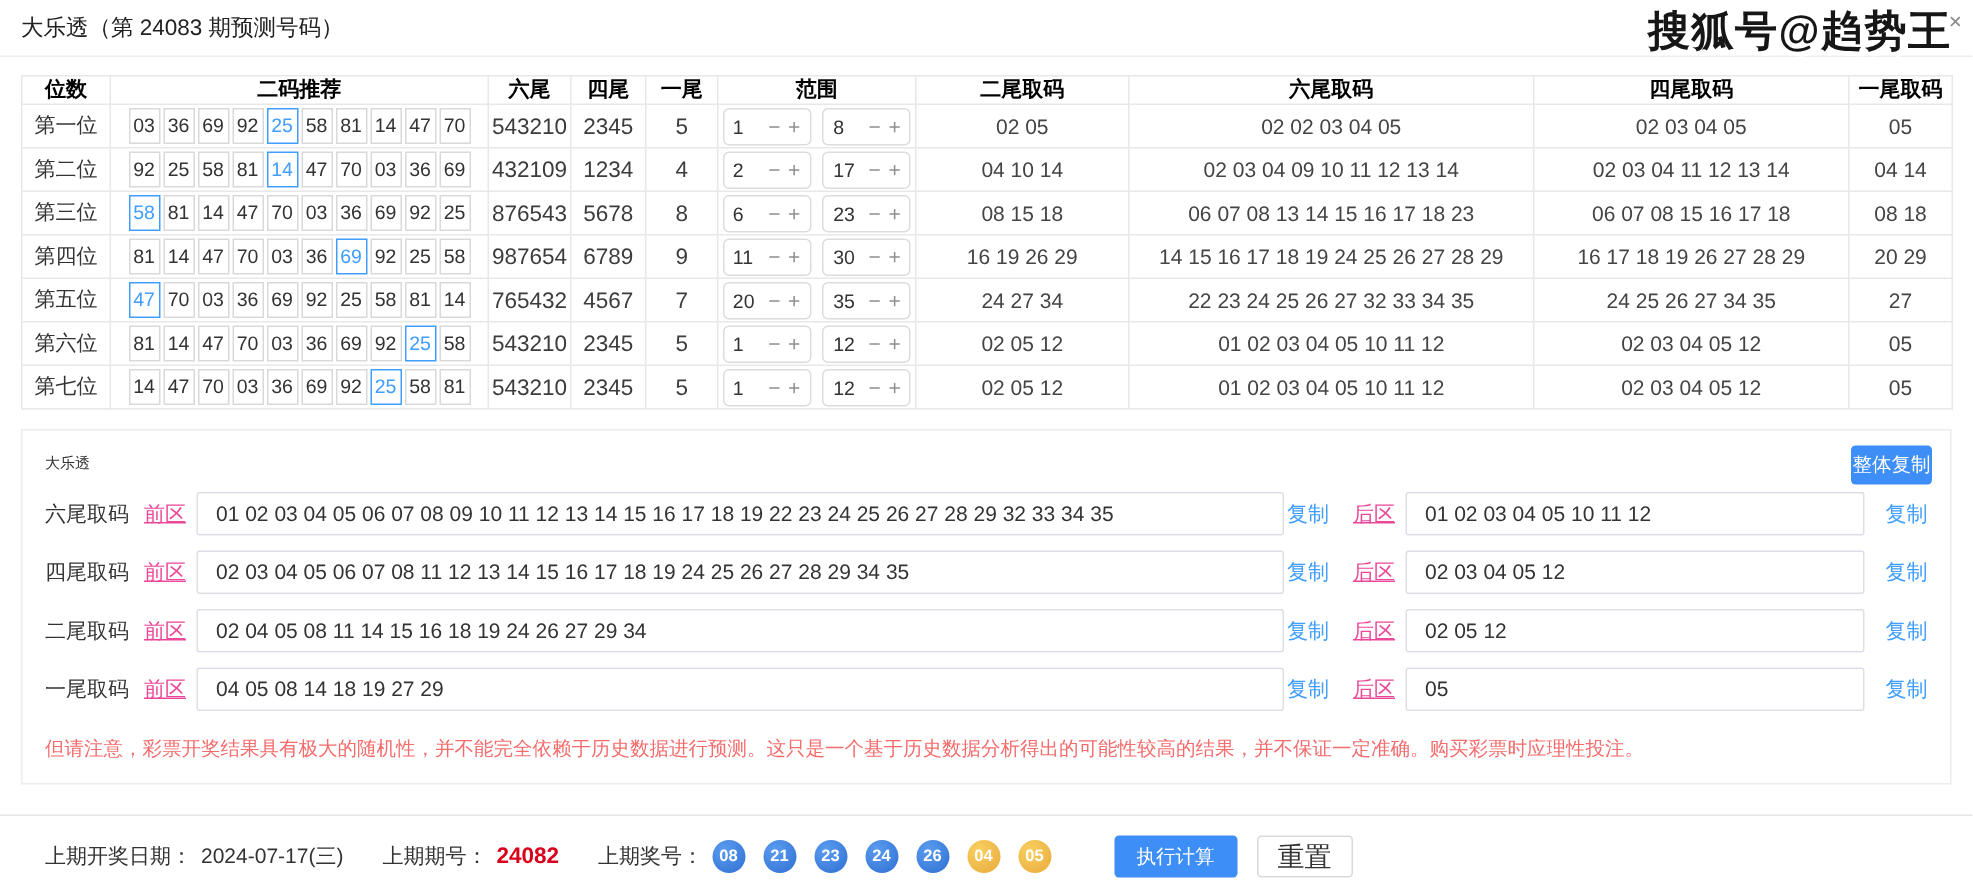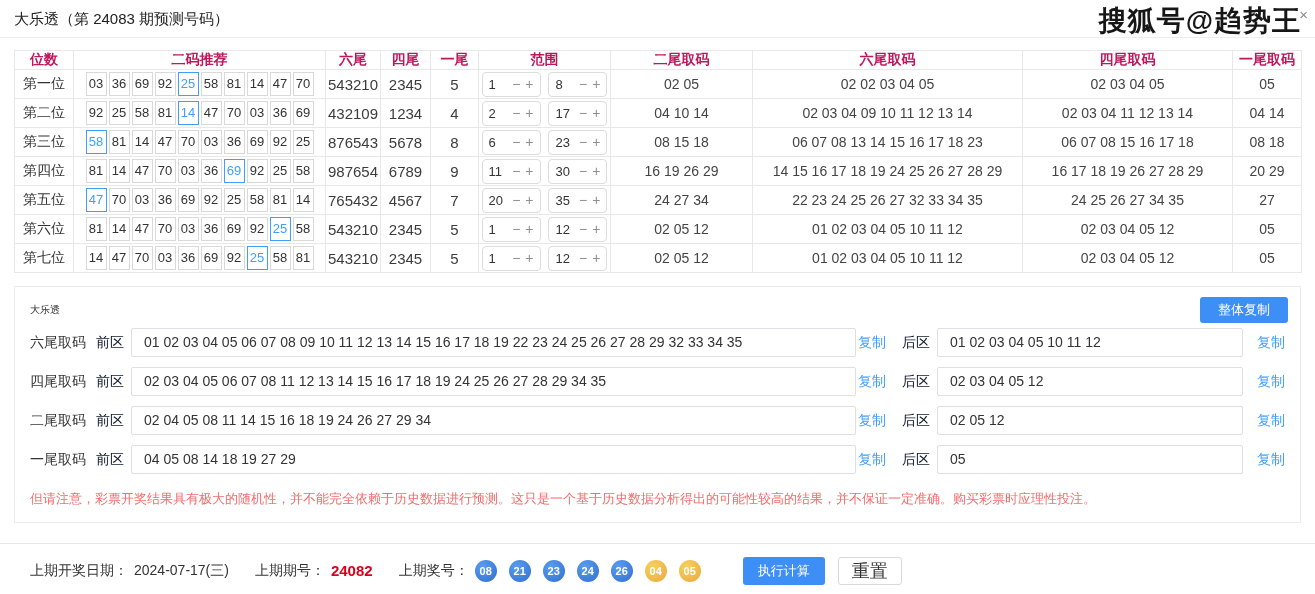--- a/index.html
+++ b/index.html
@@ -14,48 +14,48 @@
   .page-title { position:absolute; left:14px; top:0; line-height:38px; font-size:15px; color:#222; }
   .watermark {
     position:absolute; right:14px; top:2px; font-size:28px; font-weight:bold; color:#161616;
     letter-spacing:1px;
     text-shadow:-1px -1px 0 #fff,1px -1px 0 #fff,-1px 1px 0 #fff,2px 2px 0 #fff,3px 3px 0 #fff;
   }
   .close-icon { position:absolute; right:7px; top:7px; font-size:15px; color:#8a8a8a; line-height:1; cursor:pointer; }
   
   table.pred { border-collapse:collapse; table-layout:fixed; width:1287px; margin:12px 14px 0; font-size:14px; }
   .pred th,.pred td { border:1px solid #e8e8e8; text-align:center; padding:0; overflow:hidden; white-space:nowrap; }
-  .pred th { height:17px; font-weight:bold; color:#be185d; }
+  .pred th { height:17px; font-weight:bold; color:#000000; }
   .pred td { height:29px; color:#444; }
   td.num { font-size:15px; color:#3c3c3c; }
   td.pos { font-size:14px; color:#333; }
   td.codes-cell { padding:1px 2px; }
   .code-box {
     display:inline-block; width:21px; height:24px; line-height:22px; margin:0 1px;
     border:1px solid #d9d9d9; background:#fff; font-size:13px; color:#333; vertical-align:middle;
   }
   .code-box.hl { border-color:#409eff; color:#409eff; }
   td.range-cell { white-space:nowrap; }
   .stepper {
     display:inline-flex; align-items:center; width:59px; height:25px; margin:0 2px;
     border:1px solid #dcdcdc; border-radius:4px; padding:0 6px; font-size:13px; color:#333; background:#fff;
   }
   .stepper .val { flex:1; text-align:left; }
   .stepper .minus,.stepper .plus { color:#909090; font-size:14px; margin-left:5px; cursor:pointer; line-height:1; }
   
   .card { margin:13px 14px 0; border:1px solid #ececec; padding:10px 15px 2px; position:relative; }
   .card-title { font-size:10px; color:#333; height:26px; line-height:26px; }
   .copy-all-btn {
-    position:absolute; right:12px; top:10px; height:26px; line-height:26px; padding:0 18px;
+    position:absolute; right:12px; top:10px; height:26px; line-height:26px; padding:0 1px;
     background:#3e8ef7; color:#fff; font-size:13px; border:none; border-radius:3px; cursor:pointer;
     font-family:inherit;
   }
   .card-row { display:flex; align-items:center; height:39px; }
   .card-label { flex:none; width:66px; font-size:14px; color:#333; }
-  .card-zone { flex:none; font-size:14px; color:#0f172a; margin-right:7px; }
+  .card-zone { flex:none; font-size:14px; color:#ec4899; margin-right:7px;text-decoration:underline; }
   .card-input {
     height:29px; line-height:27px; border:1px solid #dcdfe6; border-radius:2px;
     padding:0 12px; font-size:14px; color:#333; white-space:nowrap; overflow:hidden; background:#fff;
   }
   .card-input.front { flex:1; margin-right:2px; }
   .card-input.back { flex:none; width:306px; margin-right:14px; }
   .copy-link { flex:none; color:#409eff; font-size:14px; text-decoration:none; cursor:pointer; }
   .copy-link.mid { margin-right:16px; }
   .warning { color:#f56c6c; font-size:13px; margin:11px 0 12px; }
   

